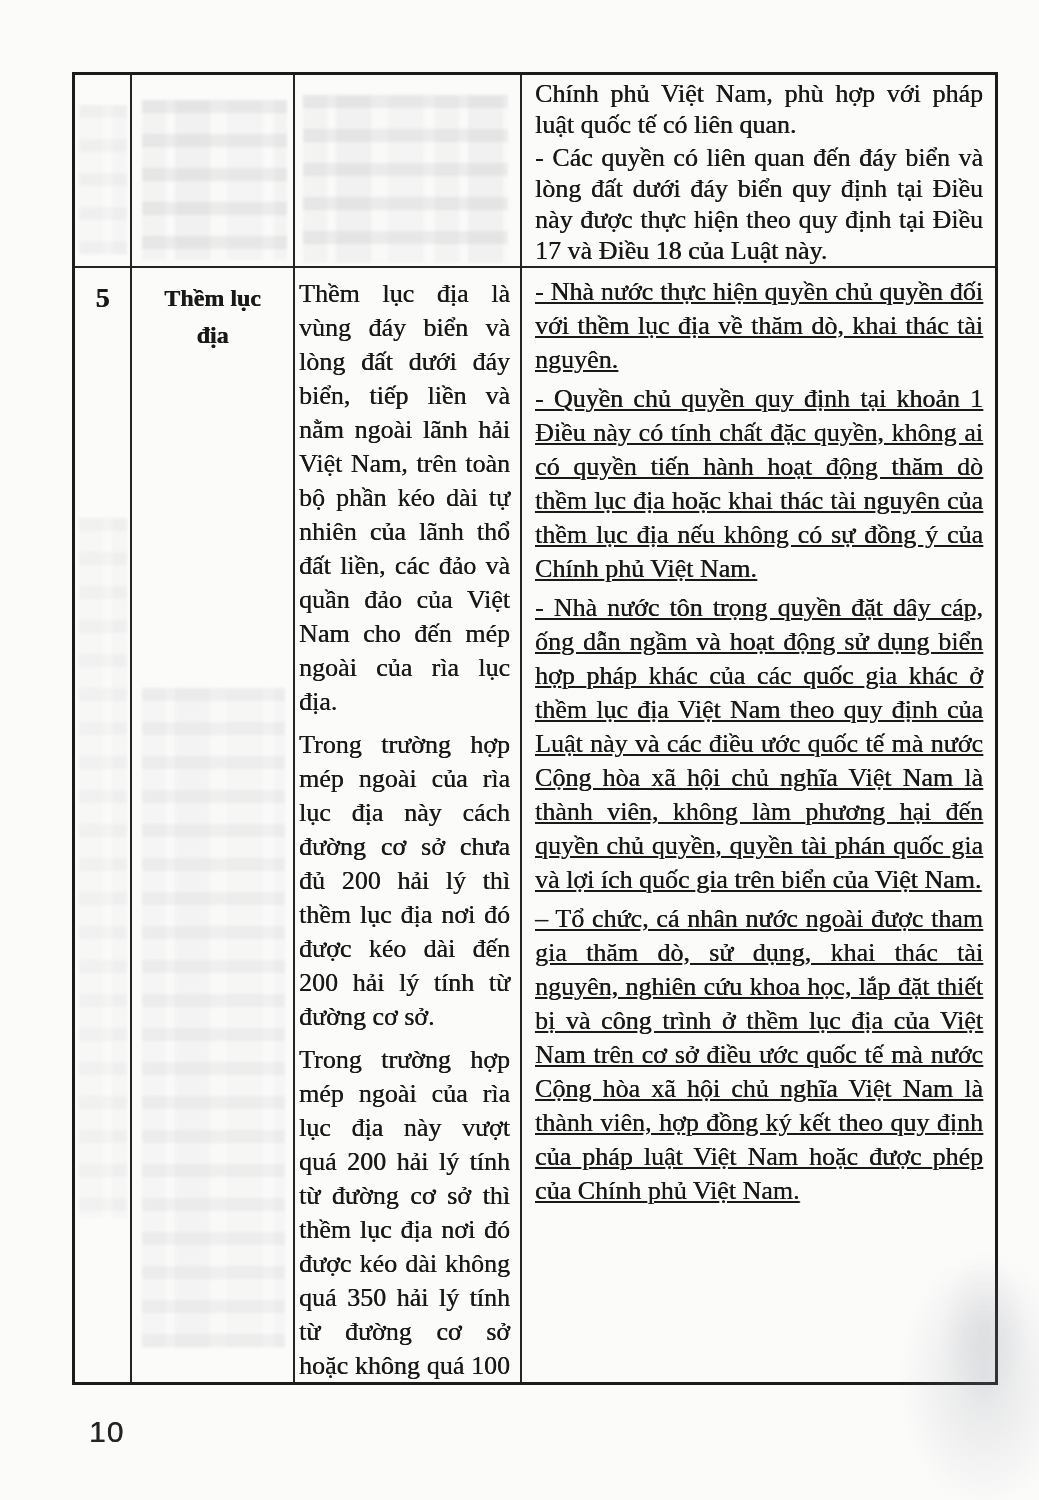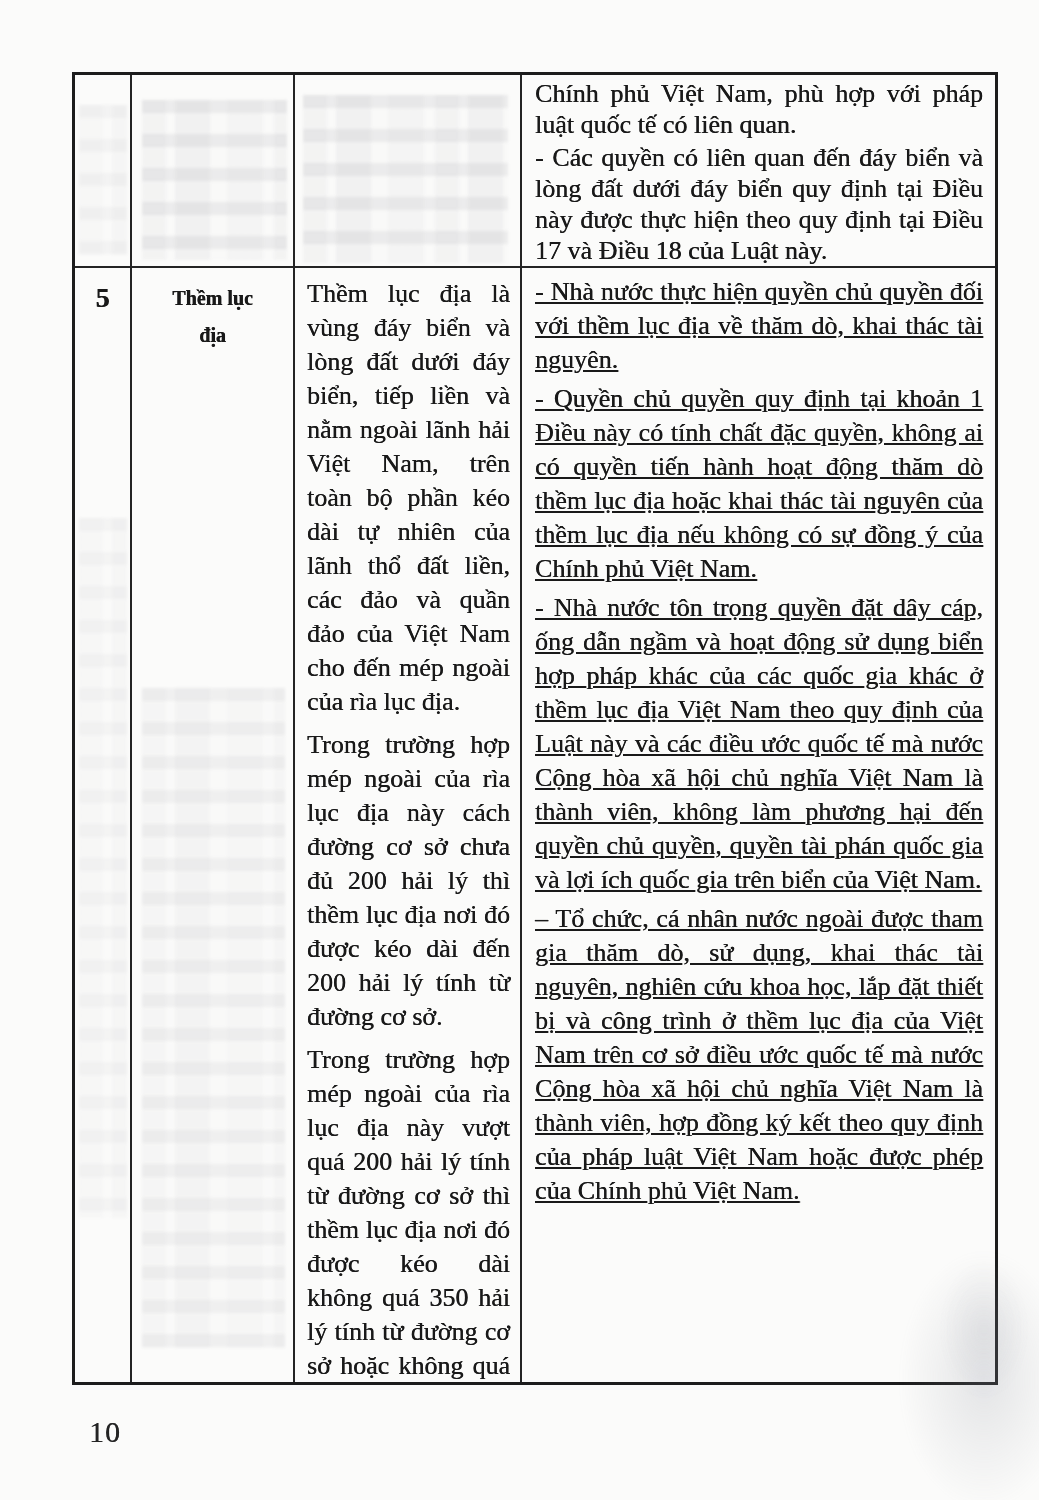--- a/index.html
+++ b/index.html
@@ -36,35 +36,35 @@
   .para{
     margin:0 0 5px 0;
     font-size:26px;
     line-height:34px;
     text-align:justify;
     text-justify:inter-word;
     text-shadow:0.35px 0 0 currentColor;
   }
   .cell-rights-cont{padding:3px 12px 0 13px;}
   .cell-rights-cont .para{line-height:31px;margin-bottom:2px;}
-  .cell-def{padding:9px 10px 0 12px;}
+  .cell-def{padding:9px 10px 0 4px;}
   .cell-def .para{margin-bottom:9px;}
   .cell-rights{padding:7px 12px 0 13px;text-decoration:underline;}
   .cell-num{
     text-align:center;
     padding-top:14px;
     font-weight:bold;
     font-size:28px;
     text-shadow:0.4px 0 0 currentColor;
   }
   .cell-term{
     text-align:center;
     padding-top:12px;
     font-weight:bold;
-    font-size:20px;
+    font-size:24px;
     line-height:37px;
     text-shadow:0.4px 0 0 currentColor;
   }
   .term-inner{display:inline-block;max-width:104px;}
   
   .ghost{
     position:absolute;
     pointer-events:none;
     opacity:.55;
     filter:blur(1.8px);
@@ -81,21 +81,21 @@
     pointer-events:none;
     background:radial-gradient(closest-side, rgba(138,142,155,.20), rgba(138,142,155,0));
     filter:blur(2px);
   }
   .page-number{
     position:absolute;
     left:89px;top:1415px;
     font-size:30px;
     letter-spacing:1px;
     color:#242424;
-    font-family:Liberation Serif, serif;
+    font-family:Liberation Sans, sans-serif;
     text-shadow:0.3px 0 0 currentColor;
   }
 </style>
 </head>
 <body>
 
 <div class="screenshot">
 
   <div class="doc-table">
 

